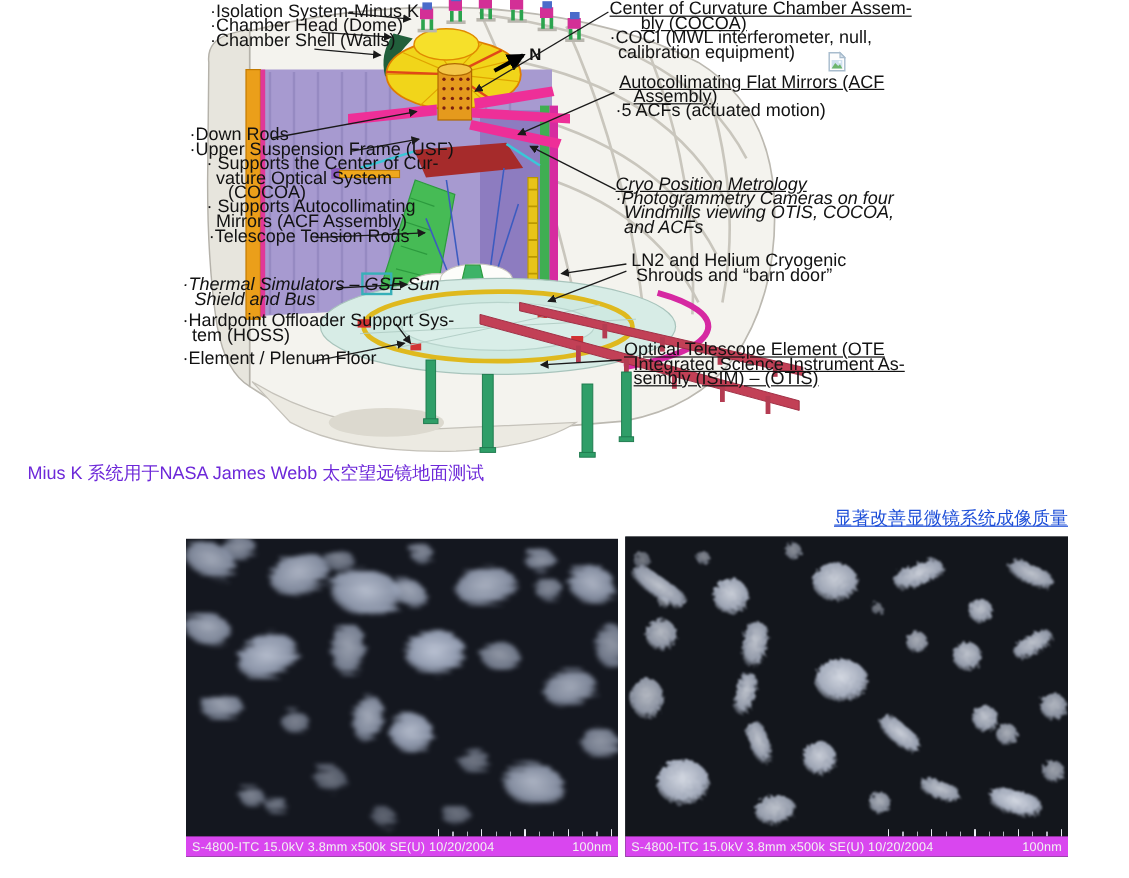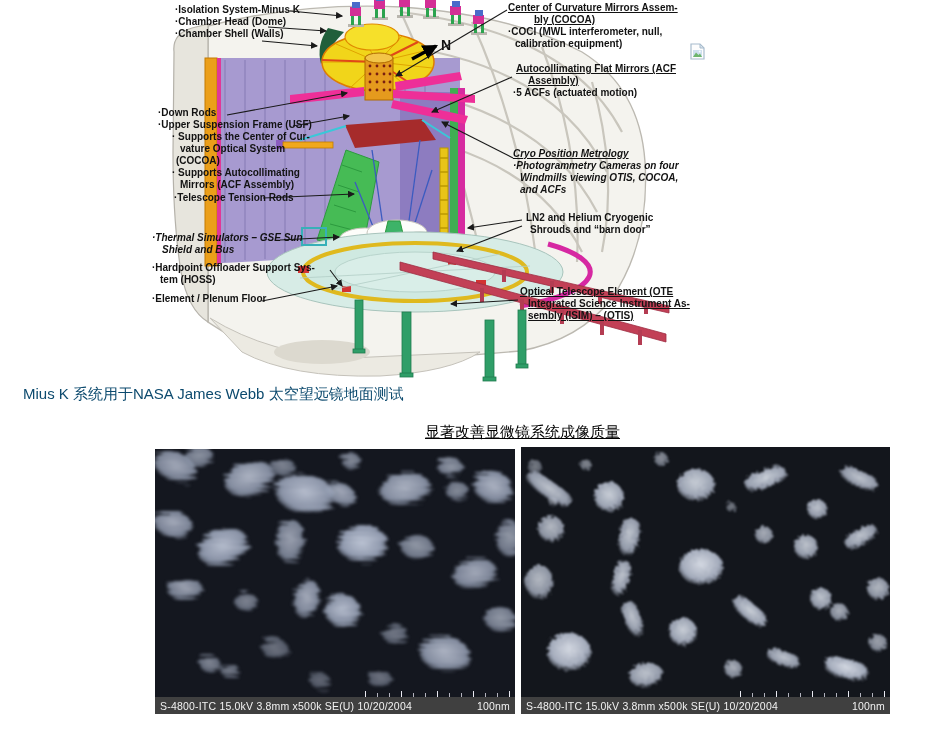--- a/index.html
+++ b/index.html
@@ -1,36 +1,36 @@
 <!DOCTYPE html>
 <html><head>
 <meta charset="utf-8">
 <style>
   html,body{margin:0;padding:0;background:#fff;}
   .page{position:relative;width:941px;height:732px;background:#ffffff;overflow:hidden;
         font-family:"Liberation Sans",sans-serif;}
   
   .figure{position:absolute;left:150px;top:0;width:520px;height:382px;}
   .figure svg{position:absolute;left:0;top:0;}
-  .dlabel{position:absolute;font-size:10px;font-weight:bold;color:#121212;
+  .dlabel{position:absolute;font-size:15px;font-weight:normal;color:#121212;
           line-height:12px;white-space:nowrap;}
   .dlabel .ln{height:12px;}
   .u{text-decoration:underline;}
   .it{font-style:italic;}
   
-  .cap1{position:absolute;left:23px;top:385px;font-size:15px;color:#0c4a6e;}
-  .cap2{position:absolute;left:155px;top:423px;width:735px;text-align:center;
-        font-size:15px;color:#000000;}
+  .cap1{position:absolute;left:23px;top:385px;font-size:15px;color:#6d28d9;}
+  .cap2{position:absolute;left:155px;top:423px;width:735px;text-align:right;
+        font-size:15px;color:#1d4ed8;}
   .cap2 span{text-decoration:underline;}
   
   .sem{position:absolute;overflow:hidden;}
   #semL{left:155px;top:449px;width:360px;height:265px;background:#14171f;}
   #semR{left:521px;top:447px;width:369px;height:267px;background:#13161c;}
   .sem svg{display:block;}
-  .sem-bar{position:absolute;left:0;right:0;bottom:0;height:17px;background:#404040;
+  .sem-bar{position:absolute;left:0;right:0;bottom:0;height:17px;background:#d946ef;
            color:#f2f2f2;font-size:10.5px;display:flex;justify-content:space-between;
            align-items:center;padding:0 5px;letter-spacing:.2px;}
   .sem-ticks{position:absolute;bottom:17px;right:5px;width:145px;height:6px;
      background:
        repeating-linear-gradient(90deg,rgba(240,240,248,.95) 0 1px,transparent 1px 36px),
        repeating-linear-gradient(90deg,rgba(220,220,232,.8) 0 1px,transparent 1px 12px);
      background-size:100% 6px,100% 4px;background-position:bottom,bottom;
      background-repeat:no-repeat,no-repeat;}
   
   .broken{position:absolute;left:688px;top:42px;width:19px;height:19px;}
@@ -276,21 +276,21 @@
       <div class="ln">·Isolation System-Minus K</div>
       <div class="ln">·Chamber Head (Dome)</div>
       <div class="ln">·Chamber Shell (Walls)</div>
     </div>
 
     <div class="dlabel" style="left:8px;top:107px">
       <div class="ln">·Down Rods</div>
       <div class="ln">·Upper Suspension Frame (USF)</div>
       <div class="ln" style="margin-left:14px">· Supports the Center of Cur-</div>
       <div class="ln" style="margin-left:22px">vature Optical System</div>
-      <div class="ln" style="margin-left:18px">(COCOA)</div>
+      <div class="ln" style="margin-left:32px">(COCOA)</div>
       <div class="ln" style="margin-left:14px">· Supports Autocollimating</div>
       <div class="ln" style="margin-left:22px">Mirrors (ACF Assembly)</div>
     </div>
 
     <div class="dlabel" style="left:24px;top:192px">
       <div class="ln">·Telescope Tension Rods</div>
     </div>
 
     <div class="dlabel" style="left:2px;top:262px">
       <div class="ln">·Hardpoint Offloader Support Sys-</div>
@@ -300,21 +300,21 @@
     <div class="dlabel it" style="left:2px;top:232px">
       <div class="ln">·Thermal Simulators – GSE Sun</div>
       <div class="ln" style="margin-left:10px">Shield and Bus</div>
     </div>
 
     <div class="dlabel" style="left:2px;top:293px">
       <div class="ln">·Element / Plenum Floor</div>
     </div>
 
     <div class="dlabel" style="left:358px;top:2px">
-      <div class="ln u">Center of Curvature Mirrors Assem-</div>
+      <div class="ln u">Center of Curvature Chamber Assem-</div>
       <div class="ln u" style="margin-left:26px">bly (COCOA)</div>
       <div class="ln">·COCI (MWL interferometer, null,</div>
       <div class="ln" style="margin-left:7px">calibration equipment)</div>
     </div>
 
     <div class="dlabel" style="left:366px;top:63px">
       <div class="ln u">Autocollimating Flat Mirrors (ACF</div>
       <div class="ln u" style="margin-left:12px">Assembly)</div>
       <div class="ln" style="margin-left:-3px">·5 ACFs (actuated motion)</div>
     </div>

